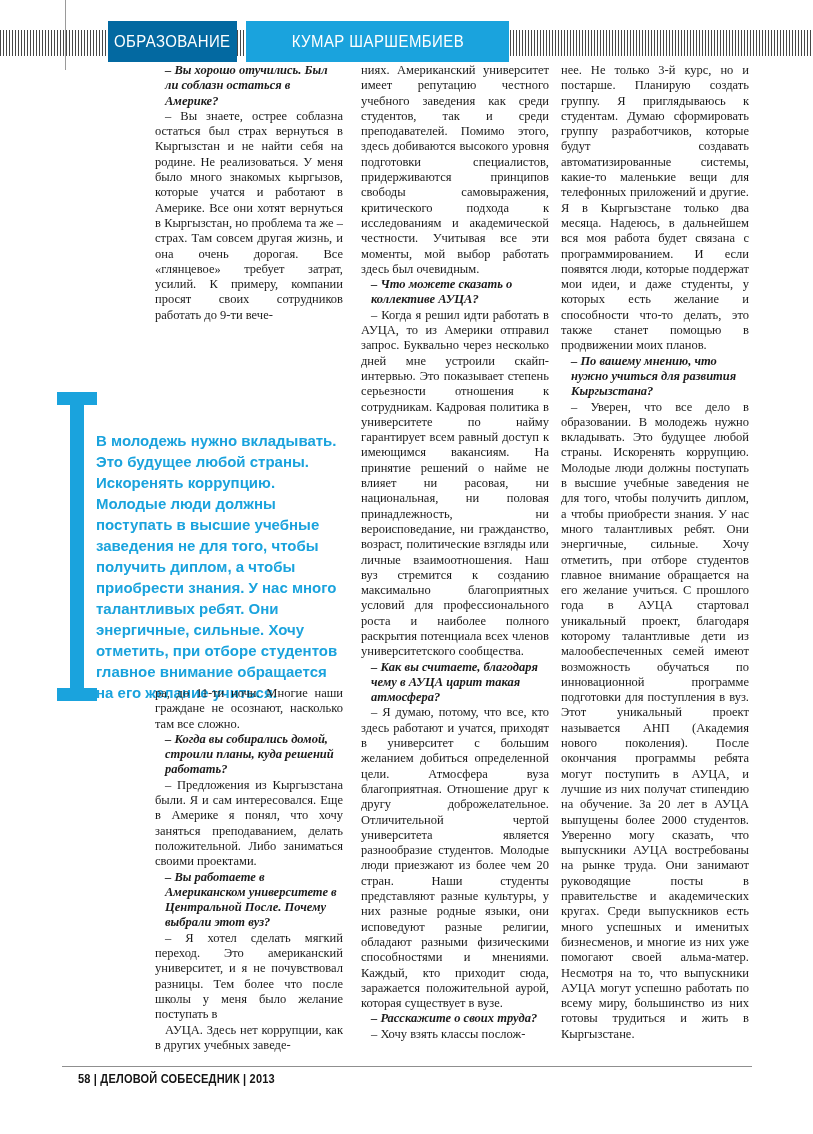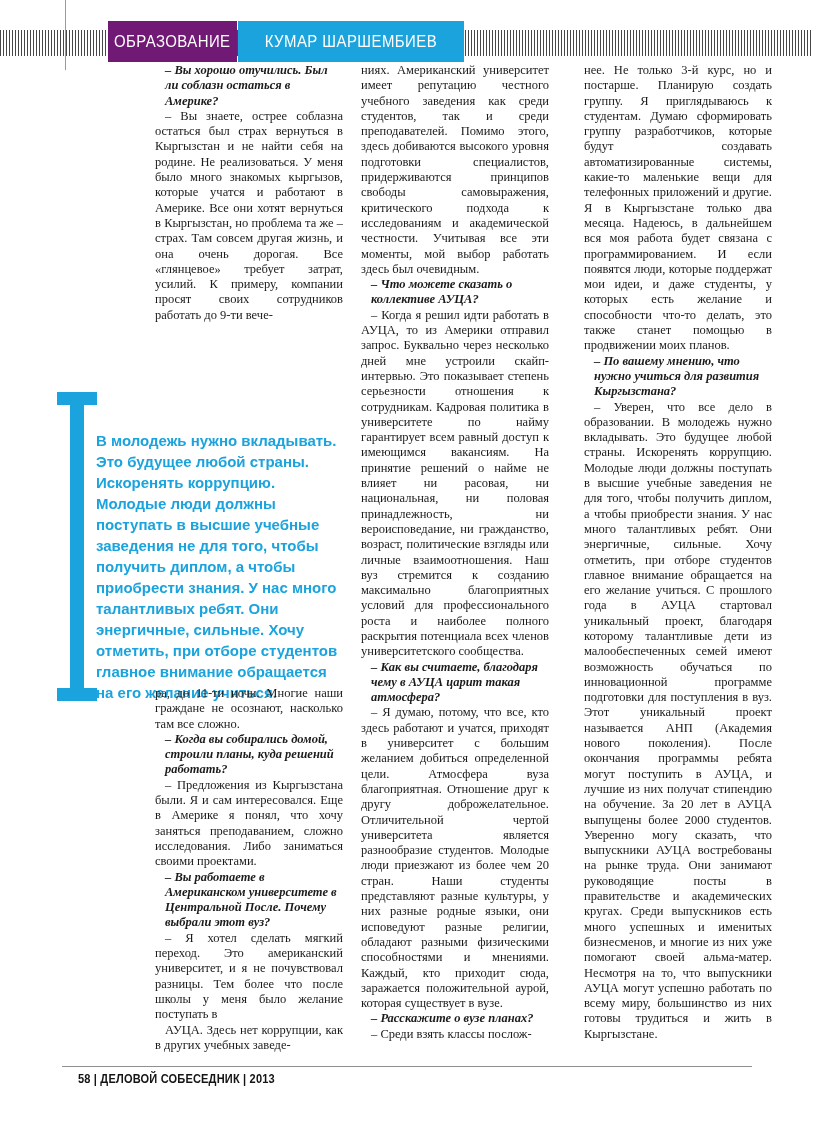--- a/index.html
+++ b/index.html
@@ -6,30 +6,30 @@
   .page{position:relative;width:813px;height:1134px;background:#ffffff;overflow:hidden;
         font-family:"Liberation Serif", serif;color:#1b1b1b;}
   
   .stripes{position:absolute;left:0;top:30px;width:813px;height:26px;
            background:repeating-linear-gradient(90deg,#474747 0px,#474747 1px,#ffffff 1px,#ffffff 3px);}
   .left-line{position:absolute;left:65px;top:0;width:1px;height:70px;background:#9a9a9a;}
   
   .tag{position:absolute;top:21px;height:41px;display:flex;align-items:center;justify-content:center;
        font-family:"Liberation Sans", sans-serif;color:#ffffff;font-size:17px;letter-spacing:0.5px;
        transform-origin:left center;white-space:nowrap;}
-  .tag-black{left:108px;width:129px;background:#701a75;}
-  .tag-blue{left:238px;width:226px;background:var(--accent,#1aa3dd);}
+  .tag-black{left:108px;width:129px;background:#0369a1;}
+  .tag-blue{left:246px;width:263px;background:var(--accent,#1aa3dd);}
   .tag span{display:block;transform:scaleX(0.88);transform-origin:center;}
   
   .col{position:absolute;width:188px;font-size:12.5px;line-height:15.3px;text-align:justify;
        hyphens:auto;-webkit-hyphens:auto;overflow:hidden;}
   .col1-top{left:155px;top:63px;height:362px;}
   .col1-bottom{left:155px;top:686px;height:384px;}
   .col2{left:361px;top:63px;height:1000px;}
-  .col3{left:584px;top:63px;height:1000px;}
+  .col3{left:561px;top:63px;height:1000px;}
   .para{margin:0;}
   .para.opening{text-indent:0;}
   .para.answer{text-indent:10px;}
   .para.question{font-weight:bold;padding-left:10px;text-align:left;text-indent:0;font-style:italic;}
   
   .quote-i{position:absolute;left:57px;top:392px;width:40px;height:309px;}
   .quote-i .bar{position:absolute;left:0;width:40px;height:13px;background:var(--accent,#1aa3dd);}
   .quote-i .bar.top{top:0;}
   .quote-i .bar.bottom{bottom:0;}
   .quote-i .stem{position:absolute;left:13px;top:6px;bottom:6px;width:14px;background:var(--accent,#1aa3dd);}
@@ -67,33 +67,33 @@
     <div class="bar top"></div>
     <div class="stem"></div>
     <div class="bar bottom"></div>
   </div>
 
   <div class="pull-quote">В молодежь нужно вкладывать. Это будущее любой страны. Искоренять коррупцию. Молодые люди должны поступать в высшие учебные заведения не для того, чтобы получить диплом, а чтобы приобрести знания. У нас много талантливых ребят. Они энергичные, сильные. Хочу отметить, при отборе студентов главное внимание обращается на его желание учиться.</div>
 
   <div class="col col1-bottom">
       <p class="para opening">ра, до 11-ти ночи. Многие наши граждане не осознают, насколько там все сложно.</p>
       <p class="para question">– Когда вы собирались домой, строили планы, куда решений работать?</p>
-      <p class="para answer">– Предложения из Кыргызстана были. Я и сам интересовался. Еще в Америке я понял, что хочу заняться преподаванием, сложно исследования. Либо заниматься своими проектами.</p>
+      <p class="para answer">– Предложения из Кыргызстана были. Я и сам интересовался. Еще в Америке я понял, что хочу заняться преподаванием, делать положительной. Либо заниматься своими проектами.</p>
       <p class="para question">– Вы работаете в Американском университете в Центральной После. Почему выбрали этот вуз?</p>
       <p class="para answer">– Я хотел сделать мягкий переход. Это американский университет, и я не почувствовал разницы. Тем более что после школы у меня было желание поступать в</p>
       <p class="para answer">АУЦА. Здесь нет коррупции, как в других учебных заведе-</p>
     </div>
   <div class="col col2">
       <p class="para opening">ниях. Американский университет имеет репутацию честного учебного заведения как среди студентов, так и среди преподавателей. Помимо этого, здесь добиваются высокого уровня подготовки специалистов, придерживаются принципов свободы самовыражения, критического подхода к исследованиям и академической честности. Учитывая все эти моменты, мой выбор работать здесь был очевидным.</p>
       <p class="para question">– Что можете сказать о коллективе АУЦА?</p>
       <p class="para answer">– Когда я решил идти работать в АУЦА, то из Америки отправил запрос. Буквально через несколько дней мне устроили скайп-интервью. Это показывает степень серьезности отношения к сотрудникам. Кадровая политика в университете по найму гарантирует всем равный доступ к имеющимся вакансиям. На принятие решений о найме не влияет ни расовая, ни национальная, ни половая принадлежность, ни вероисповедание, ни гражданство, возраст, политические взгляды или личные взаимоотношения. Наш вуз стремится к созданию максимально благоприятных условий для профессионального роста и наиболее полного раскрытия потенциала всех членов университетского сообщества.</p>
       <p class="para question">– Как вы считаете, благодаря чему в АУЦА царит такая атмосфера?</p>
       <p class="para answer">– Я думаю, потому, что все, кто здесь работают и учатся, приходят в университет с большим желанием добиться определенной цели. Атмосфера вуза благоприятная. Отношение друг к другу доброжелательное. Отличительной чертой университета является разнообразие студентов. Молодые люди приезжают из более чем 20 стран. Наши студенты представляют разные культуры, у них разные родные языки, они исповедуют разные религии, обладают разными физическими способностями и мнениями. Каждый, кто приходит сюда, заражается положительной аурой, которая существует в вузе.</p>
-      <p class="para question">– Расскажите о вузе планах?</p>
-      <p class="para answer">– Среди взять классы послож-</p>
+      <p class="para question">– Расскажите о своих труда?</p>
+      <p class="para answer">– Хочу взять классы послож-</p>
     </div>
   <div class="col col3">
       <p class="para opening">нее. Не только 3-й курс, но и постарше. Планирую создать группу. Я приглядываюсь к студентам. Думаю сформировать группу разработчиков, которые будут создавать автоматизированные системы, какие-то маленькие вещи для телефонных приложений и другие. Я в Кыргызстане только два месяца. Надеюсь, в дальнейшем вся моя работа будет связана с программированием. И если появятся люди, которые поддержат мои идеи, и даже студенты, у которых есть желание и способности что-то делать, это также станет помощью в продвижении моих планов.</p>
       <p class="para question">– По вашему мнению, что нужно учиться для развития Кыргызстана?</p>
       <p class="para answer">– Уверен, что все дело в образовании. В молодежь нужно вкладывать. Это будущее любой страны. Искоренять коррупцию. Молодые люди должны поступать в высшие учебные заведения не для того, чтобы получить диплом, а чтобы приобрести знания. У нас много талантливых ребят. Они энергичные, сильные. Хочу отметить, при отборе студентов главное внимание обращается на его желание учиться. С прошлого года в АУЦА стартовал уникальный проект, благодаря которому талантливые дети из малообеспеченных семей имеют возможность обучаться по инновационной программе подготовки для поступления в вуз. Этот уникальный проект называется АНП (Академия нового поколения). После окончания программы ребята могут поступить в АУЦА, и лучшие из них получат стипендию на обучение. За 20 лет в АУЦА выпущены более 2000 студентов. Уверенно могу сказать, что выпускники АУЦА востребованы на рынке труда. Они занимают руководящие посты в правительстве и академических кругах. Среди выпускников есть много успешных и именитых бизнесменов, и многие из них уже помогают своей альма-матер. Несмотря на то, что выпускники АУЦА могут успешно работать по всему миру, большинство из них готовы трудиться и жить в Кыргызстане.</p>
     </div>
 
   <div class="footer-rule"></div>
   <div class="footer">58 | ДЕЛОВОЙ СОБЕСЕДНИК | 2013</div>
 

